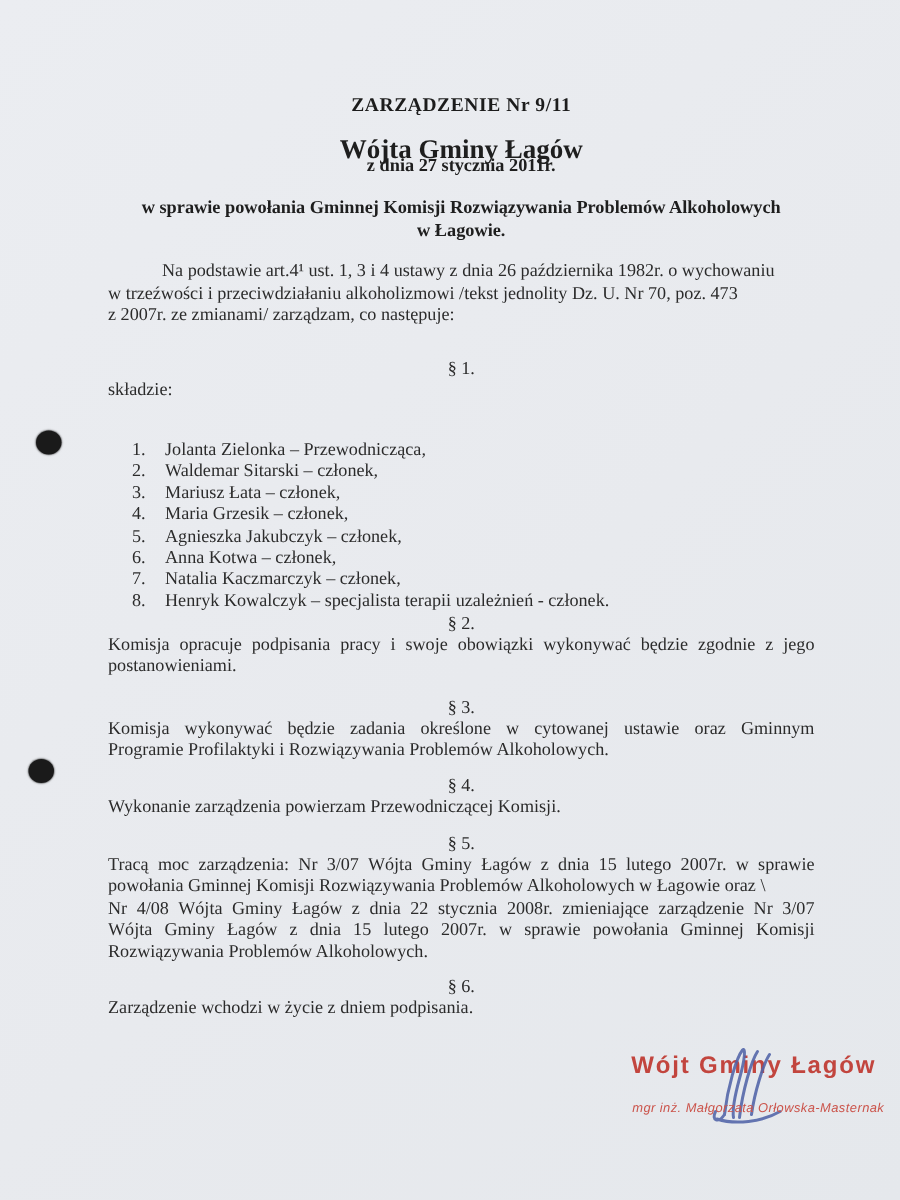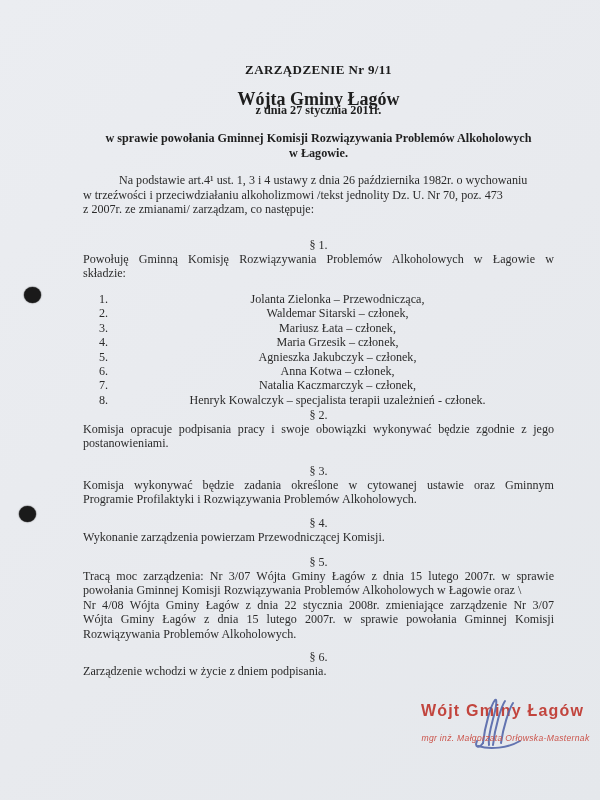--- a/index.html
+++ b/index.html
@@ -11,42 +11,42 @@
   .page {
     position:relative; width:600px; height:800px;
     background:linear-gradient(135deg,#ebedf1 0%, #e8eaee 55%, #e5e8ec 100%);
     color:#2b2b2b;
   }
   
   .dot { position:absolute; background:#1a1a1a; border-radius:50%; box-shadow:0 0 1px 0.5px rgba(26,26,26,.55); }
   .dot1 { left:24px; top:287px; width:17px; height:16px; }
   .dot2 { left:19px; top:506px; width:17px; height:16px; }
 
-  .col { position:absolute; left:72px; width:471px;margin-left:11px; }
+  .col { position:absolute; left:72px; width:471px; }
   .center { text-align:center; }
   .bold { font-weight:bold; }
 
   .title   { top:62px;  font-size:13px;  letter-spacing:.4px; color:#1c1c1c; }
   .sub1    { top:89px;  font-size:18px; color:#1e1e1e; }
   .sub2    { top:103px; font-size:12.2px; color:#1e1e1e; }
   .subject { top:131px; font-size:12.2px; line-height:15.2px; color:#1e1e1e; }
 
   .body-blk { font-size:12.1px; line-height:14.5px; }
   .preamble { top:173px; }
   .ln { display:block; }
   .ind { text-indent:36px; }
   .just { text-align:justify; text-align-last:justify; }
 
   .sech { height:13.5px; font-size:12.1px; text-align:center; }
 
   .b-s1 { top:238px; }
   .members { top:292px; font-size:12.1px; line-height:14.4px; }
   .mrow { display:flex; }
   .mnum { width:22px; margin-left:16px; }
-  .mtext { flex:1;text-align:center; }
+  .mtext { flex:1; }
   .b-s2 { top:408px; }
   .b-s3 { top:464px; }
   .b-s4 { top:516px; }
   .b-s5 { top:555px; }
   .b-s6 { top:650px; }
   .b-s6 .ln { text-align:left; }
 
   .stamp1 {
     position:absolute; left:420px; top:702px; width:165px; text-align:center;
     font-family:"Liberation Sans","DejaVu Sans",sans-serif;
@@ -77,21 +77,20 @@
   </div>
 
   <div class="col body-blk preamble">
     <span class="ln ind">Na podstawie art.4¹ ust. 1, 3 i 4 ustawy z dnia 26 października 1982r. o wychowaniu</span>
     <span class="ln">w trzeźwości i przeciwdziałaniu alkoholizmowi /tekst jednolity Dz. U. Nr 70, poz. 473</span>
     <span class="ln">z 2007r. ze zmianami/ zarządzam, co następuje:</span>
   </div>
 
   <div class="col body-blk b-s1">
     <div class="sech">§ 1.</div>
-    <span class="ln just">Powołuję Gminną Komisję Rozwiązywania Problemów Alkoholowych w Łagowie w</span>
     <span class="ln">składzie:</span>
   </div>
 
   <div class="col members">
     <div class="mrow">
       <span class="mnum">1.</span>
       <span class="mtext">Jolanta Zielonka – Przewodnicząca,</span>
     </div>
     <div class="mrow">
       <span class="mnum">2.</span>

